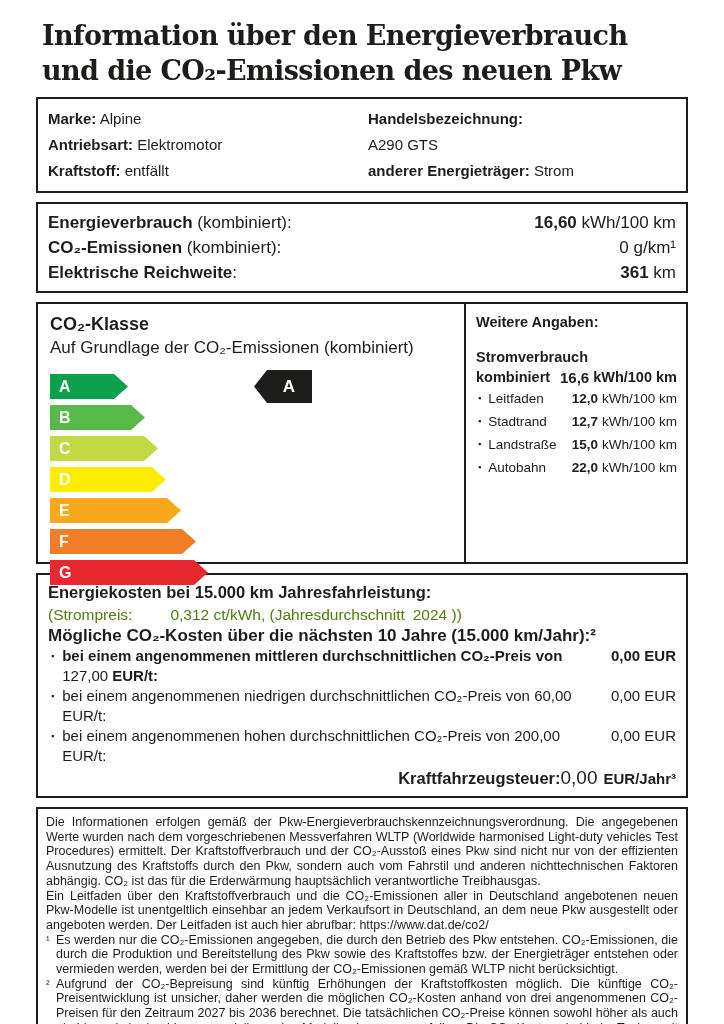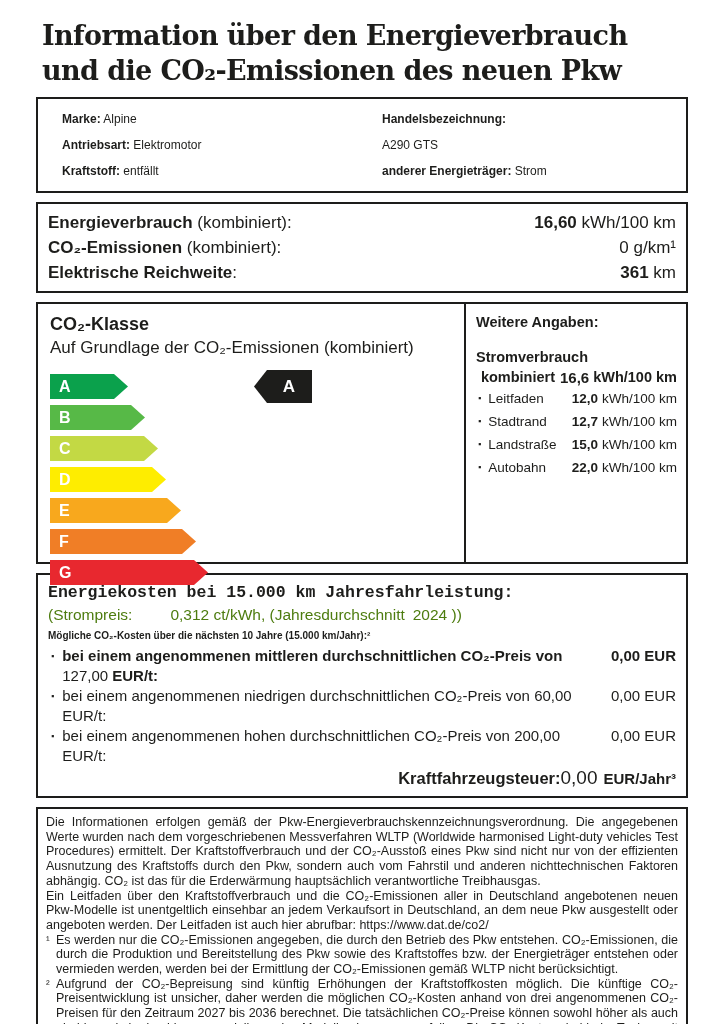--- a/index.html
+++ b/index.html
@@ -13,21 +13,21 @@
 
   h1.title {
     font-family:"DejaVu Serif", serif;
     font-weight:bold; font-size:27px; line-height:35px;
     letter-spacing:-0.6px; padding-left:6px; color:#1d1d1b;
   }
 
   .box { border:2px solid #1d1d1b; margin-top:9px; }
 
   
-  .box-vehicle { display:flex; padding:7px 24px; font-size:12px; line-height:26px; }
+  .box-vehicle { display:flex; padding:7px 10px; font-size:15px; line-height:26px; }
   .veh-col-left { width:320px; }
   .veh-col-right { flex:1; }
   .lbl { font-weight:bold; }
 
   
   .box-consumption { padding:6px 10px; font-size:17px; line-height:25px; }
   .cons-row { display:flex; justify-content:space-between; }
   .val-b { font-weight:bold; }
 
   
@@ -43,39 +43,39 @@
   }
   .class-indicator {
     position:absolute; top:-4px; left:204px; width:58px; height:33px;
     background:#1d1d1b; color:#ffffff; font-weight:bold; font-size:17px;
     display:flex; align-items:center; justify-content:center; padding-left:12px;
     clip-path:polygon(0 50%, 13px 0, 100% 0, 100% 100%, 13px 100%);
   }
   .co2-right { width:222px; border-left:2px solid #1d1d1b; padding:8px 9px 8px 10px; font-size:14px; }
   .wa-title { font-weight:bold; font-size:14.5px; line-height:20px; }
   .wa-strom { font-weight:bold; font-size:14.5px; line-height:19px; margin-top:16px; }
-  .wa-komb { display:flex; font-weight:bold; font-size:14.5px; line-height:21px;text-align:center; }
+  .wa-komb { display:flex; font-weight:bold; font-size:14.5px; line-height:21px; }
   .wa-komb .wa-val { font-size:15px; }
   .wa-row { display:flex; align-items:baseline; font-size:13.5px; line-height:21px; }
   .wa-bullet { font-size:9px; margin:0 7px 0 2px; position:relative; top:-2px; }
   .wa-label { flex:1; }
   .wa-komb .wa-label { flex:1; }
   .wa-val { font-weight:bold; }
   .wa-unit { margin-left:4px; }
 
   
   .box-costs { padding:6px 10px 5px 10px; }
-  .cost-row1 { display:flex; justify-content:space-between; align-items:baseline; line-height:23px;font-family:Liberation Mono, monospace; }
+  .cost-row1 { display:flex; justify-content:space-between; align-items:baseline; line-height:23px; }
   .cost-row1 .lbl { font-size:16.5px; }
   .big-val { font-size:20px; font-weight:400; }
   .big-unit { font-size:15px; font-weight:bold; margin-left:5px; }
   .cost-row2 { font-size:15.5px; line-height:21px; color:#4d7c0f; }
   .cost-row2 .gap1 { display:inline-block; width:38px; }
   .cost-row2 .gap2 { display:inline-block; width:8px; }
-  .cost-row3 { font-size:10px; font-weight:bold; line-height:21px; }
+  .cost-row3 { font-size:17px; font-weight:bold; line-height:21px; }
   .cost-bullet { display:flex; align-items:baseline; font-size:15px; line-height:20px; }
   .cost-bullet .bullet { font-size:9px; margin:0 8px 0 3px; position:relative; top:-2px; }
   .cb-text { flex:1; }
   .cb-value { margin-left:8px; white-space:nowrap; }
   .cost-bullet.bold-line { font-weight:bold; }
   .cost-bullet.bold-line .fill-val { font-weight:400; }
   .tax-row { display:flex; justify-content:flex-end; align-items:baseline; line-height:24px; }
   .tax-row .lbl { font-size:16.5px; }
   .tax-val { font-size:19px; font-weight:400; }
   .tax-unit { font-size:15px; font-weight:bold; margin-left:6px; }

